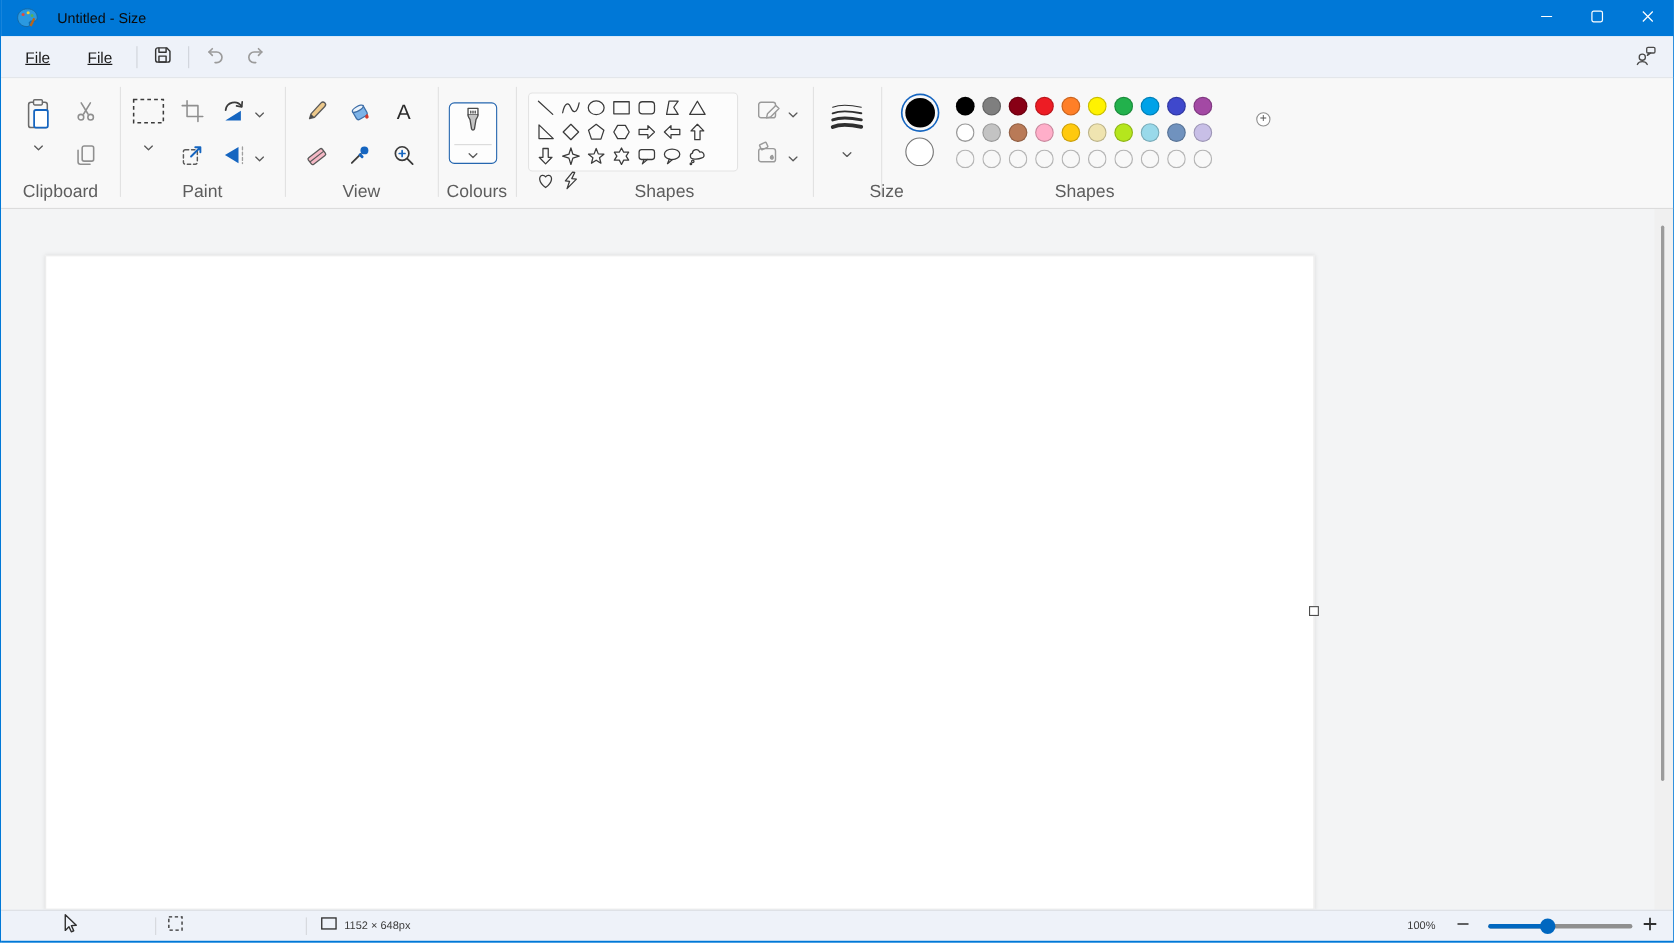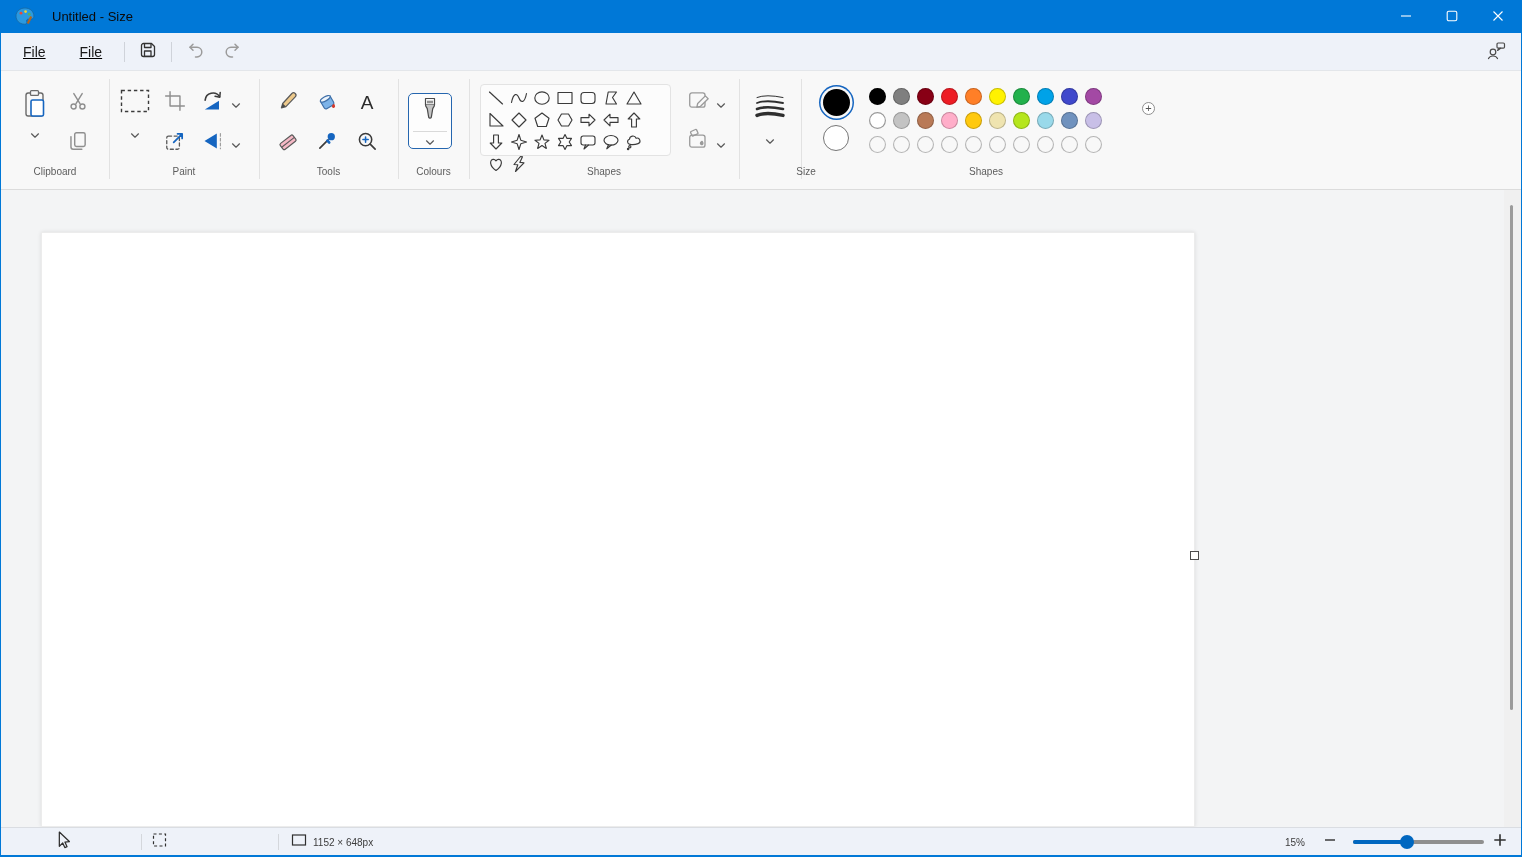--- a/index.html
+++ b/index.html
@@ -22,21 +22,21 @@
   .msep { width:1px; height:20px; background:#cfd3da; margin:0 8px; }
   .mbtn { width:30px; height:28px; display:grid; place-items:center; background:none; border:none; border-radius:4px; }
   .feedback { position:absolute; right:10px; top:4px; }
 
   
   .ribbon { height:120px; background:#f8f8f8; border-top:1px solid #e3e6ea; border-bottom:1px solid #dcdcdc;
             position:relative; flex:0 0 auto; }
   .g-sep { position:absolute; top:8px; height:100px; width:1px; background:#e2e2e2; }
   .rbtn { position:absolute; display:flex; flex-direction:column; align-items:center; justify-content:center;
           background:none; border:none; border-radius:4px; }
-  .g-label { position:absolute; top:95px; font-size:10px; color:#5d5d5d; text-align:center; }
+  .g-label { position:absolute; top:95px; font-size:16px; color:#5d5d5d; text-align:center; }
   .chev { position:absolute; width:12px; height:8px; display:grid; place-items:center; }
   .shapes-box { position:absolute; left:479px; top:13px; width:191px; height:72px; background:#fcfcfc;
                 border:1px solid #e3e3e3; border-radius:4px; padding:2px 3px; display:flex; flex-wrap:wrap; }
   .shape-cell { width:23px; height:22px; display:grid; place-items:center; background:none; border:none; border-radius:3px; }
   .brush-btn { position:absolute; left:407px; top:22px; width:44px; height:56px; border:1.5px solid #2566af;
                border-radius:5px; background:#fdfdfd; display:flex; flex-direction:column; align-items:center; }
   .brush-top { flex:1; display:grid; place-items:center; width:100%; }
   .brush-div { width:80%; height:1px; background:#d9d9d9; }
   .brush-bottom { height:16px; display:grid; place-items:center; width:100%; }
 
@@ -262,21 +262,21 @@
             <circle cx="13.9" cy="6.1" r="3.3" fill="#1565c0"></circle>
           </svg></span>
       </button>
     <button class="rbtn" style="left:353px;top:58px;width:26px;height:26px">
         <span><svg width="22" height="22" viewBox="0 0 20 20" fill="none" stroke-linecap="round" stroke-linejoin="round">
             <circle cx="8.7" cy="8.7" r="5.6" stroke="#3b3b3b" stroke-width="1.4"></circle>
             <path d="M12.9 12.9l4.5 4.5" stroke="#3b3b3b" stroke-width="1.5"></path>
             <path d="M8.7 6.3v4.8M6.3 8.7h4.8" stroke="#1565c0" stroke-width="1.4"></path>
           </svg></span>
       </button>
-    <div class="g-label" style="left:258px;width:139px">Tools</div>
+    <div class="g-label" style="left:258px;width:139px">View</div>
 
     <div class="brush-btn">
       <div class="brush-top">
           <span><svg width="20" height="27" viewBox="0 0 20 27" fill="none" stroke-linecap="round" stroke-linejoin="round" stroke="#4a4a4a" stroke-width="1.2">
               <path d="M5.5 1.5h9v6h-9Z" fill="#fdfdfd"></path>
               <path d="M8 4v1.8M10 4v1.8M12 4v1.8"></path>
               <path d="M5.5 7.5c0 2.4 1.3 2.7 1.8 4.3l1.4 8.5a1.4 1.4 0 0 0 2.6 0l1.4-8.5c.5-1.6 1.8-1.9 1.8-4.3" fill="#c4c4c4"></path>
             </svg></span>
         </div>
       <div class="brush-div"></div>
@@ -517,21 +517,21 @@
           </svg></span>
       </span>
     <div class="ssep" style="left:277px"></div>
     <span class="sitem" style="left:290px">
         <span><svg width="16" height="14" viewBox="0 0 16 14">
             <rect x="1.5" y="2" width="13" height="10" fill="none" stroke="#2f2f2f" stroke-width="1.2"></rect>
           </svg></span>
       </span>
     <span class="sitem stext" style="left:312px">1152 × 648px</span>
 
-    <span class="sitem stext" style="left:1258px;width:46px;justify-content:flex-end">15%</span>
+    <span class="sitem stext" style="left:1258px;width:46px;justify-content:flex-end">100%</span>
     <button class="sbtn sitem" style="left:1318px">
         <span><svg width="14" height="14" viewBox="0 0 14 14">
             <path d="M2 7h10" stroke="#2f2f2f" stroke-width="1.4"></path>
           </svg></span>
       </button>
     <div class="slider-track">
       <div class="slider-fill"></div>
       <div class="slider-thumb"></div>
     </div>
     <button class="sbtn sitem" style="left:1488px">

